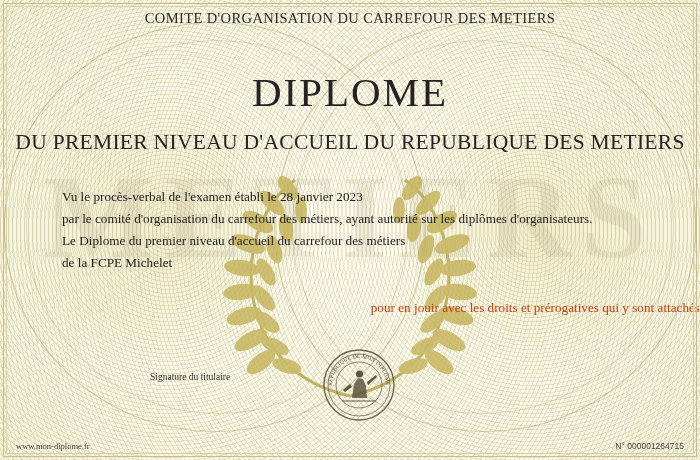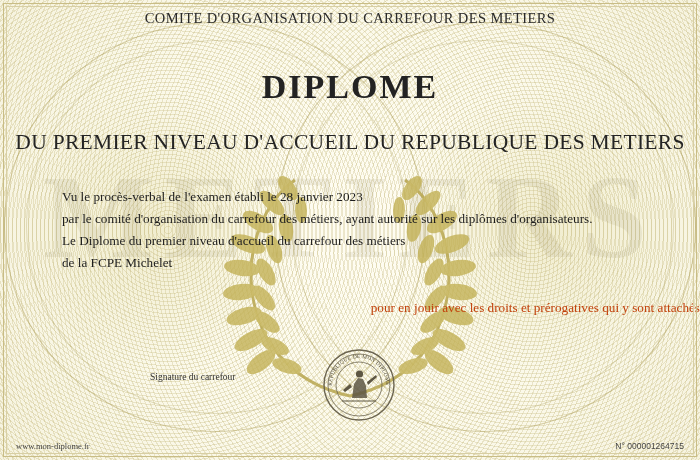--- a/index.html
+++ b/index.html
@@ -105,24 +105,23 @@
     top: 10px; left: 0; right: 0;
     text-align: center;
     font-size: 14.5px;
     letter-spacing: 0.4px;
     color: #2a2a2a;
   }
   .diploma-word {
     position: absolute;
     top: 68px; left: 0; right: 0;
     text-align: center;
-    font-size: 34px;
+    font-size: 41px;
     letter-spacing: 2px;
     color: #232323;
-    font-weight: bold;
   }
   .subtitle {
     position: absolute;
     top: 130px; left: 0; right: 0;
     text-align: center;
     font-size: 21.5px;
     letter-spacing: 0.3px;
     color: #242424;
   }
 
@@ -261,21 +260,21 @@
 
     <div class="body-block">
       <p>Vu le procès-verbal de l'examen établi le 28 janvier 2023</p>
       <p>par le comité d'organisation du carrefour des métiers, ayant autorité sur les diplômes d'organisateurs.</p>
       <p>Le Diplome du premier niveau d'accueil du carrefour des métiers</p>
       <p>de la FCPE Michelet</p>
     </div>
 
     <div class="enjoy-line">pour en jouir avec les droits et prérogatives qui y sont attachés</div>
 
-    <div class="sig-left">Signature du carrefour</div>
+    <div class="sig-left">Signature du titulaire</div>
 
     <svg class="seal" viewBox="0 0 74 74">
       <defs>
         <path id="sealArc" d="M 10,37 A 27,27 0 0 1 64,37"></path>
       </defs>
       <circle cx="37" cy="37" r="35" fill="none" stroke="#6b6450" stroke-width="1.4"></circle>
       <circle cx="37" cy="37" r="31" fill="none" stroke="#6b6450" stroke-width="0.8"></circle>
       <circle cx="37" cy="37" r="23" fill="none" stroke="#6b6450" stroke-width="0.8"></circle>
       <text font-size="5.2" fill="#4e4836" font-family="Liberation Serif, serif" letter-spacing="0.3">
         <textPath href="#sealArc" startOffset="50%" text-anchor="middle">REPUBLIQUE DE MON DIPLOME</textPath>

